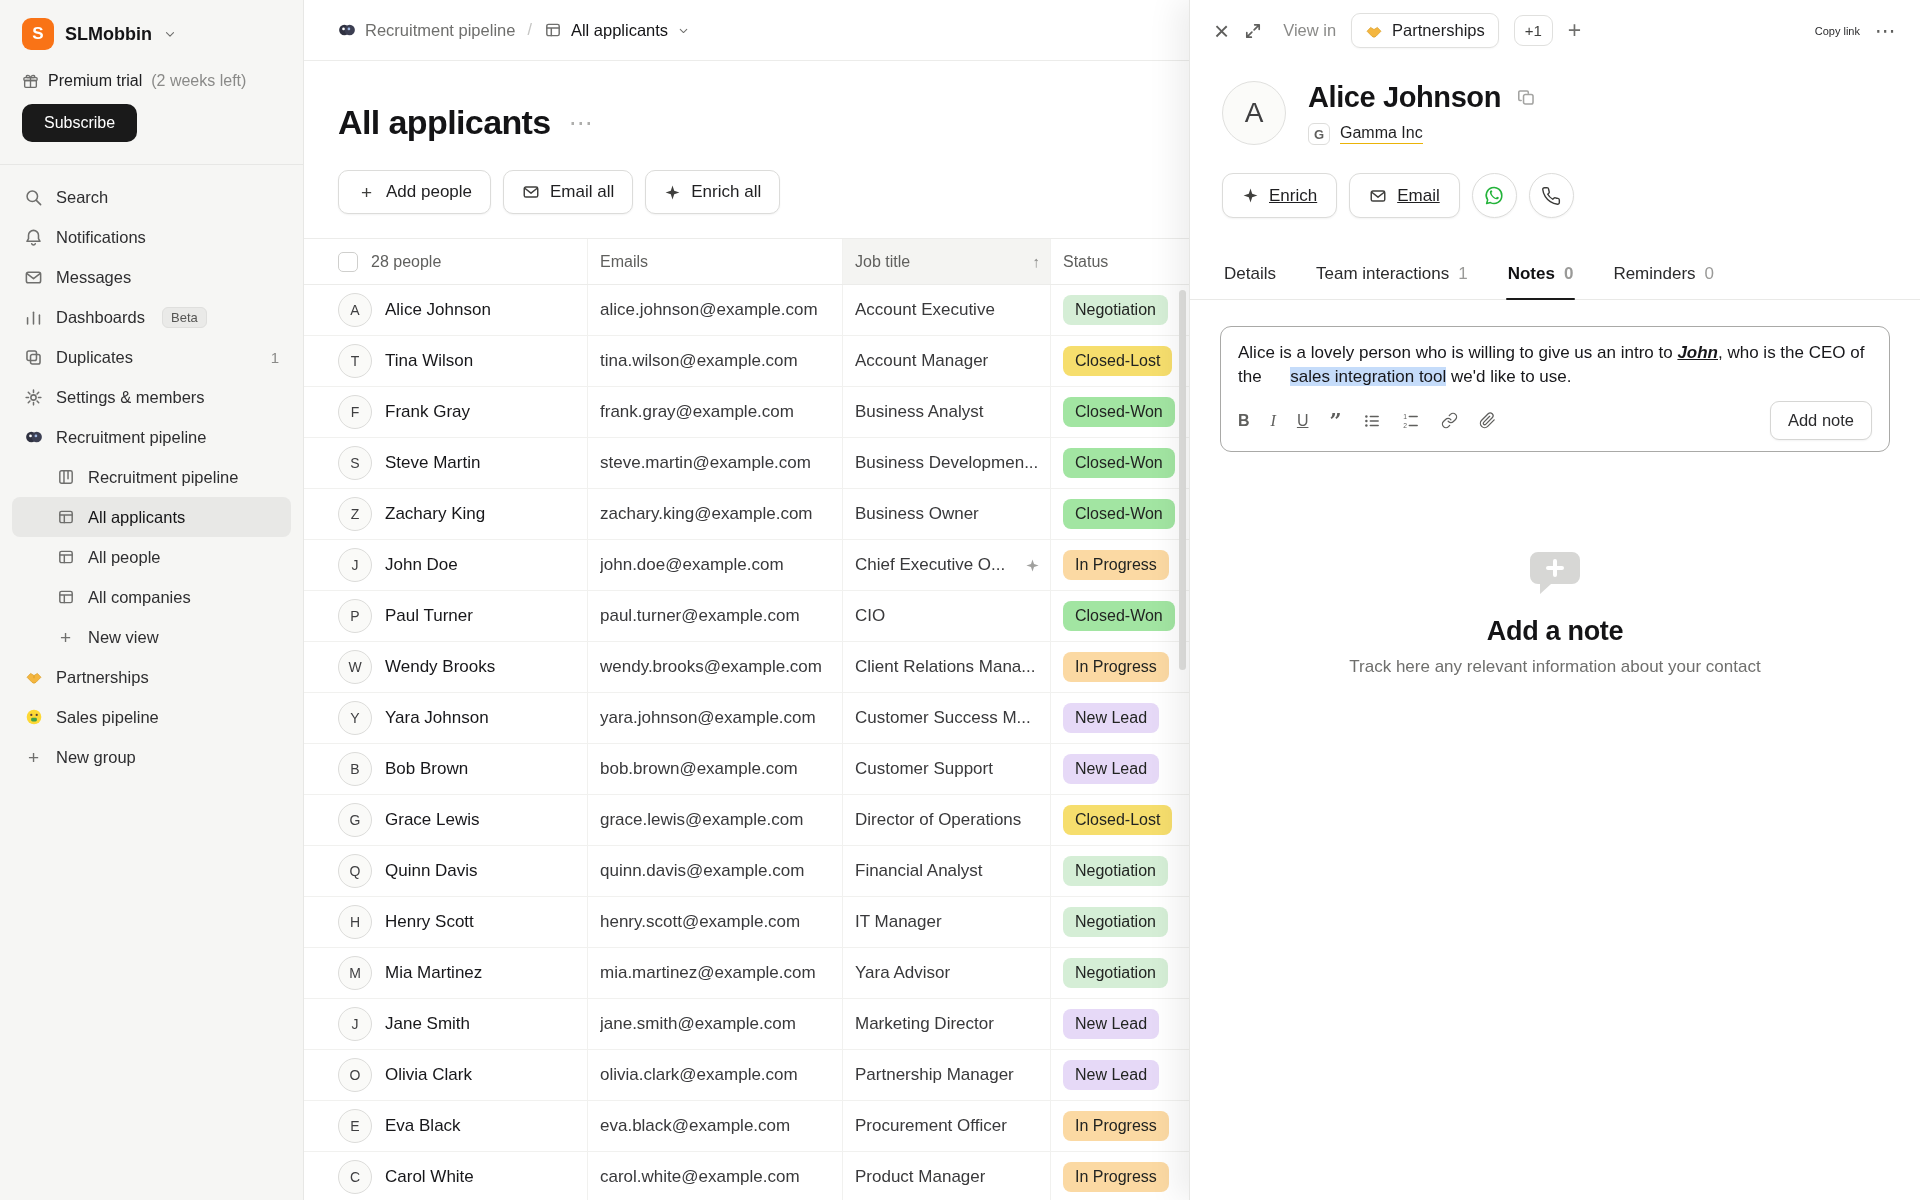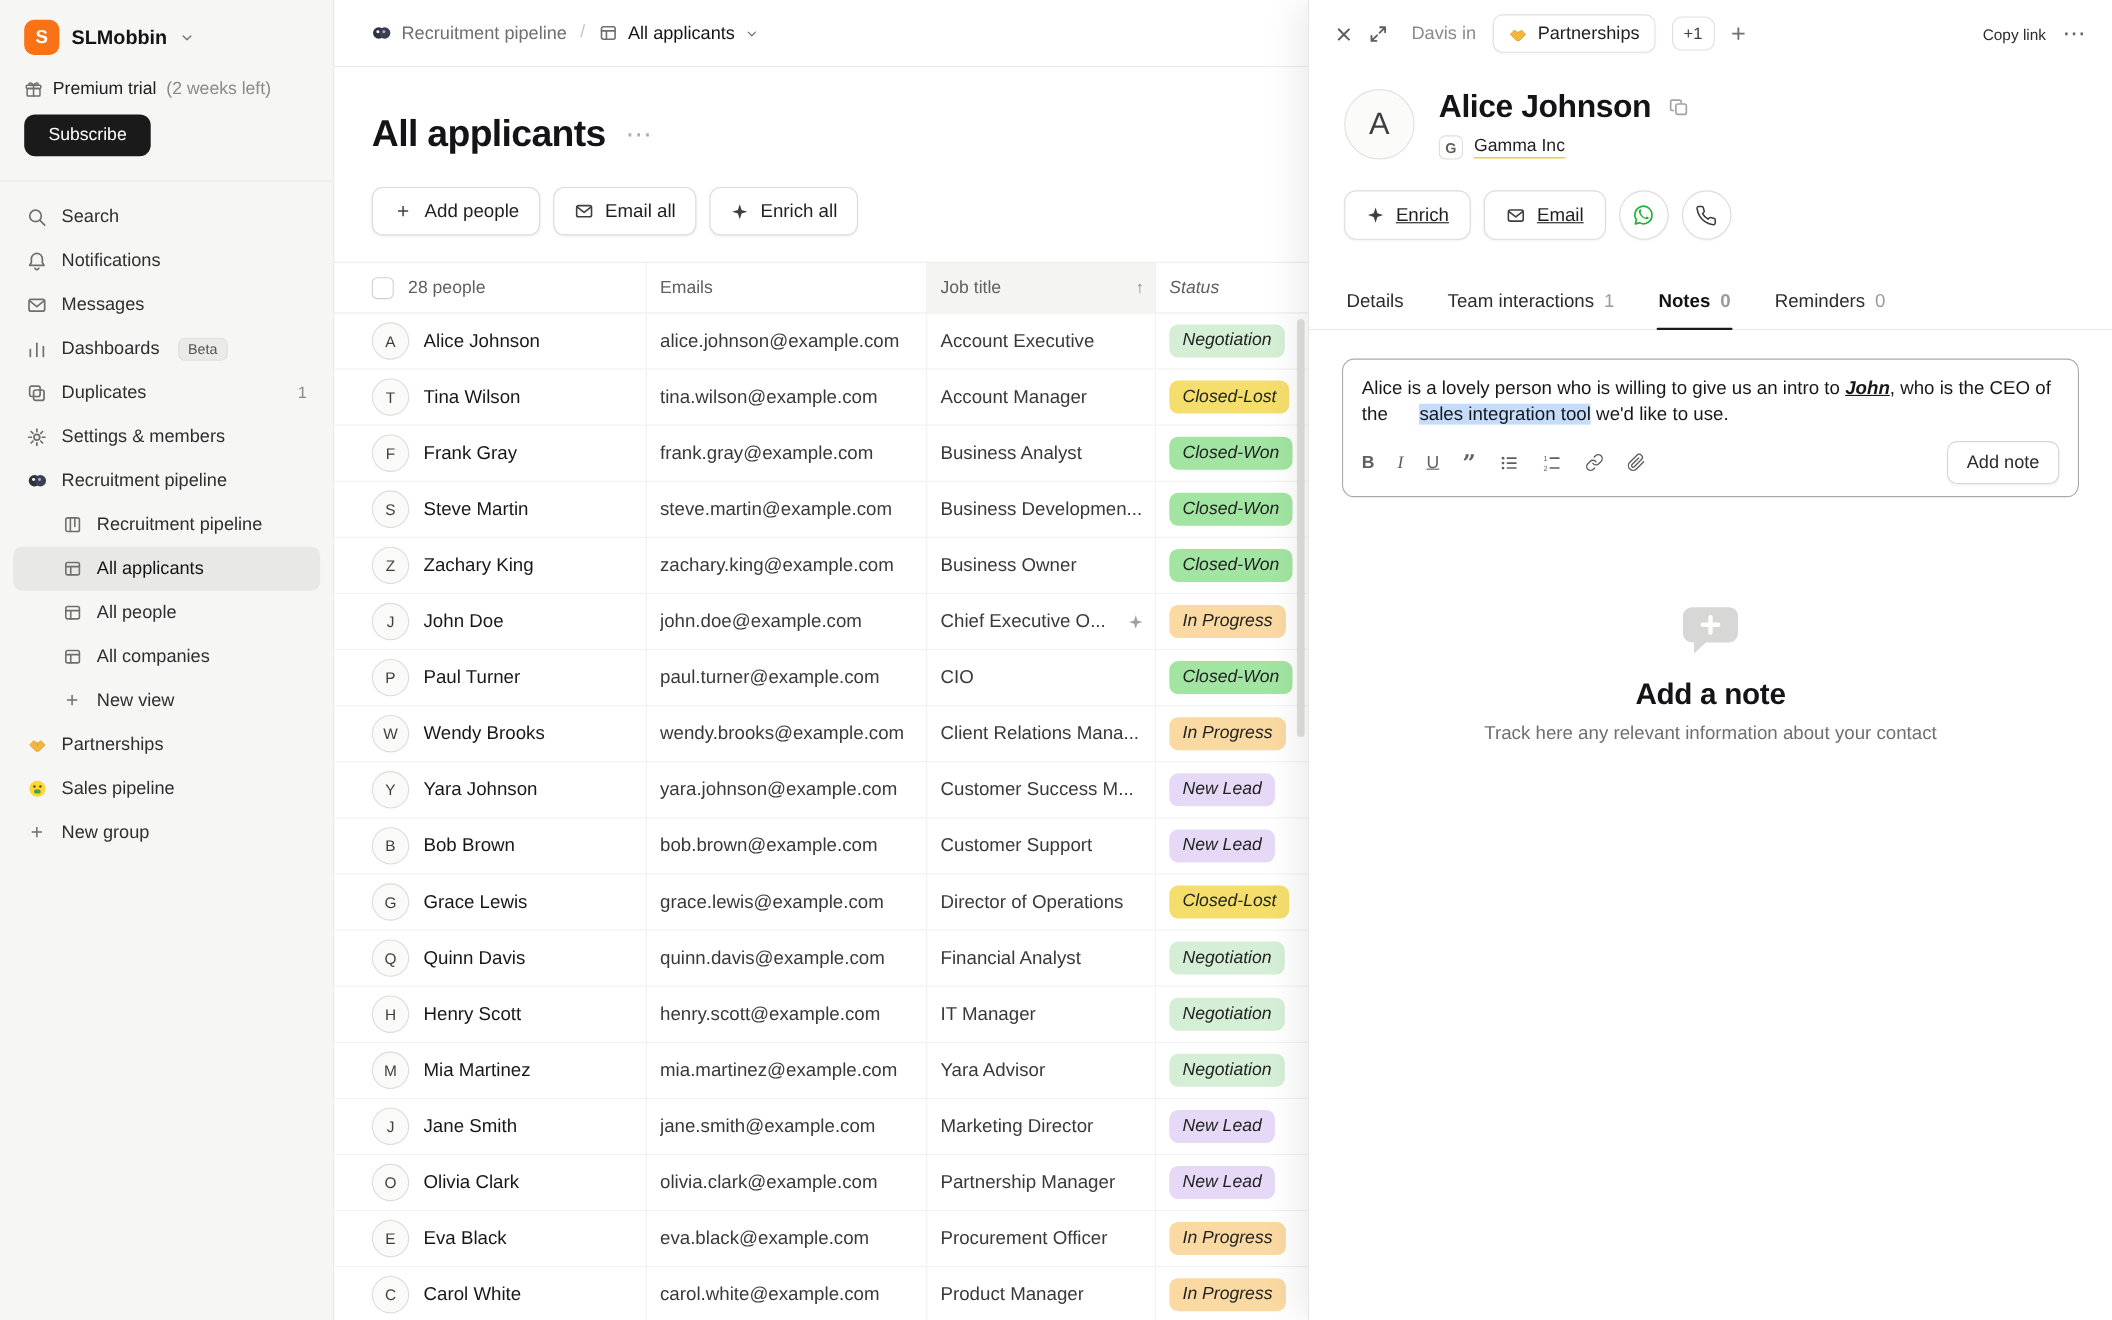--- a/index.html
+++ b/index.html
@@ -51,21 +51,21 @@
   .btn { display: flex; align-items: center; gap: 10px; height: 44px; padding: 0 18px; border: 1px solid #dcdcda; border-radius: 10px; background: #fff; font-size: 17px; font-weight: 500; color: #1f1f21; font-family: inherit; box-shadow: 0 1px 2px rgba(0,0,0,0.05); cursor: pointer; }
   .btn .plus-glyph { color: #3f3f3d; }
 
   .table { border-top: 1px solid #ececea; flex: 1; overflow: hidden; }
   .thead { display: flex; height: 46px; border-bottom: 1px solid #ececea; color: #5f5f5d; font-size: 16px; }
   .th, .td { display: flex; align-items: center; border-right: 1px solid #f1f1ef; overflow: hidden; }
   .th-people, .td-name { width: 284px; min-width: 284px; padding-left: 34px; gap: 13px; }
   .th-emails, .td-email { width: 255px; min-width: 255px; padding-left: 12px; }
   .th-job, .td-job { width: 208px; min-width: 208px; padding-left: 12px; padding-right: 10px; justify-content: space-between; }
   .th-job { background: #f4f4f2; }
-  .th-status, .td-status { flex: 1; padding-left: 12px; border-right: none; font-style: italic; }
+  .th-status, .td-status { flex: 1; padding-left: 12px; border-right: none; }
   .checkbox { width: 20px; height: 20px; border: 1.5px solid #cfcfcd; border-radius: 5px; background: #fff; flex: none; cursor: pointer; }
   .sort-arrow { color: #8a8a88; font-size: 15px; }
 
   .trow { display: flex; height: 51px; border-bottom: 1px solid #f1f1ef; cursor: pointer; }
   .td { font-size: 17px; color: #39393b; }
   .td-name { font-weight: 500; color: #17171a; }
   .avatar { width: 34px; height: 34px; border-radius: 50%; border: 1px solid #dcdcda; background: #fafaf8; color: #3f3f41; font-size: 14px; font-weight: 500; display: flex; align-items: center; justify-content: center; flex: none; }
   .cell-text { white-space: nowrap; overflow: hidden; }
   .ai-icon { display: none; }
   .ai-icon.show { display: flex; }
@@ -75,21 +75,21 @@
   
   .panel { width: 731px; min-width: 731px; background: #fff; border-left: 1px solid #e6e6e4; box-shadow: -12px 0 30px rgba(0,0,0,0.07); display: flex; flex-direction: column; position: relative; z-index: 2; }
   .panel-topbar { height: 61px; min-height: 61px; display: flex; align-items: center; padding: 0 24px; gap: 15px; }
   .close-glyph { font-size: 26px; color: #5f5f5d; line-height: 1; cursor: pointer; }
   .icon-btn { display: flex; align-items: center; justify-content: center; cursor: pointer; }
   .view-in { color: #8a8a88; font-size: 16.5px; margin-left: 6px; }
   .loc-pill { display: flex; align-items: center; gap: 9px; border: 1px solid #e0e0de; border-radius: 9px; padding: 7px 13px; font-size: 16.5px; font-weight: 500; color: #1f1f21; box-shadow: 0 1px 2px rgba(0,0,0,0.04); cursor: pointer; }
   .plus-one-pill { border: 1px solid #e0e0de; border-radius: 9px; padding: 6px 10px; font-size: 15px; color: #3f3f3d; cursor: pointer; }
   .add-loc { color: #6f6f6d; font-size: 23px; cursor: pointer; line-height: 1; }
   .tb-spacer { flex: 1; }
-  .copy-link { font-size: 14px; font-weight: 500; color: #2b2b2d; cursor: pointer; }
+  .copy-link { font-size: 11px; font-weight: 500; color: #2b2b2d; cursor: pointer; }
   .panel-more { color: #5f5f5d; font-size: 21px; cursor: pointer; line-height: 1; }
 
   .record { padding: 20px 32px 0; display: flex; gap: 22px; align-items: center; }
   .r-avatar { width: 64px; height: 64px; border-radius: 50%; border: 1px solid #e0e0de; background: #fbfbf9; color: #3f3f41; font-size: 28px; display: flex; align-items: center; justify-content: center; flex: none; }
   .r-name-row { display: flex; align-items: center; gap: 16px; }
   .r-name { font-size: 29px; font-weight: 700; letter-spacing: -0.4px; color: #141416; }
   .company-row { display: flex; align-items: center; gap: 10px; margin-top: 9px; }
   .g-chip { width: 22px; height: 22px; border: 1px solid #dddddb; border-radius: 6px; font-size: 13px; font-weight: 600; color: #5f5f5d; background: #fff; display: flex; align-items: center; justify-content: center; }
   .company-name { font-size: 16px; font-weight: 500; color: #1f1f21; border-bottom: 1px solid #eab308; padding-bottom: 1px; cursor: pointer; }
 
@@ -671,21 +671,21 @@
   </main>
 
   <section class="panel">
     <div class="panel-topbar">
       <span class="close-glyph">×</span>
       <span class="icon-btn">
           <svg class="i" width="18" height="18" viewBox="0 0 16 16" style="stroke:#5f5f5d;stroke-width:1.5">
             <path d="M9.5 2.5h4v4M13.5 2.5L9 7M6.5 13.5h-4v-4M2.5 13.5L7 9"></path>
           </svg>
         </span>
-      <span class="view-in">Davis in</span>
+      <span class="view-in">View in</span>
       <span class="loc-pill">
         <span>
             <svg width="18" height="18" viewBox="0 0 16 16">
               <path d="M1.8 8.2l3.2-3.4 3 1.9 3-1.9 3.2 3.4-4.4 4.5a2.6 2.6 0 0 1-3.6 0z" fill="#f4b63f" stroke="#d89b22" stroke-width="0.6"></path>
             </svg>
           </span>
         <span>Partnerships</span>
       </span>
       <span class="plus-one-pill">+1</span>
       <span class="add-loc">+</span>

